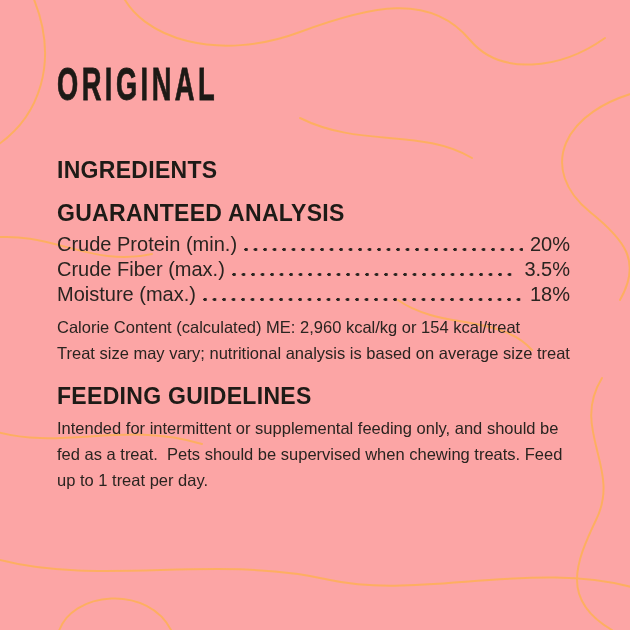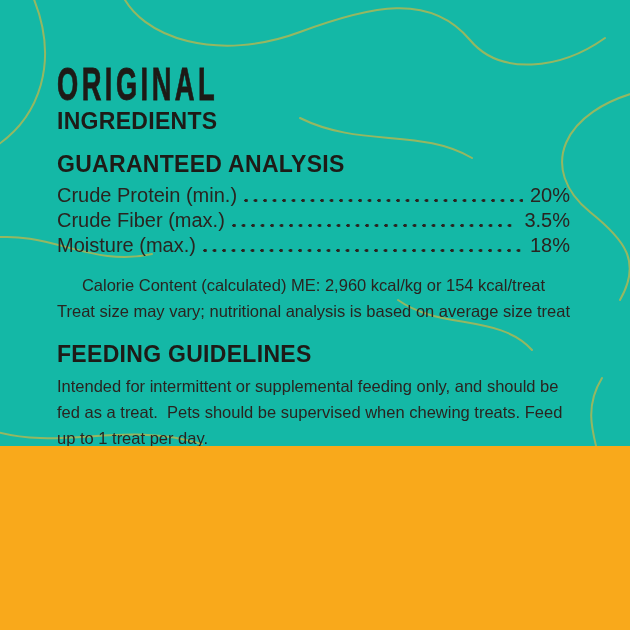--- a/index.html
+++ b/index.html
@@ -4,22 +4,22 @@
 <style>
   * { margin: 0; padding: 0; box-sizing: border-box; }
   html, body { width: 630px; height: 630px; }
   body {
     font-family: "Liberation Sans", sans-serif;
     background: #f9a91b;
   }
   .label-panel {
     position: relative;
     width: 630px;
-    height: 446px;
-    background: #14b8a6;
+    height: 630px;
+    background: #fca5a5;
     overflow: hidden;
   }
   .topo {
     position: absolute;
     inset: 0;
     z-index: 0;
   }
   .content {
     position: relative;
     z-index: 1;
@@ -33,21 +33,21 @@
     letter-spacing: 6px;
     color: #1d1a16;
     transform: scaleX(0.58);
     transform-origin: left center;
     white-space: nowrap;
     -webkit-text-stroke: 0.8px #1d1a16;
     line-height: 1;
     margin-top: 3px;
   }
   .section { margin-top: 0; }
-  .sec-ingredients { }
+  .sec-ingredients { margin-top: 49px; }
   .sec-analysis { margin-top: 15px; }
   .sec-feeding { margin-top: 16px; }
   h2 {
     font-size: 23px;
     font-weight: 700;
     letter-spacing: 0.3px;
     color: #1e1b17;
     line-height: 28px;
     margin-bottom: 5px;
   }
@@ -69,21 +69,21 @@
   .ga-dots {
     flex: 1;
     height: 5px;
     margin: 0 7px 5px 0;
     background-image: radial-gradient(circle at 2px 2.5px, #2a2420 1.55px, rgba(0,0,0,0) 1.9px);
     background-size: 9.5px 5px;
     background-repeat: repeat-x;
     background-position: left bottom;
   }
   .ga-value { white-space: nowrap; }
-  .calorie-block { margin-top: 14px; text-align: center; }
+  .calorie-block { margin-top: 7px; }
   .calorie-block .body-text { line-height: 26px; }
 </style>
 </head>
 <body>
 
 <div class="label-panel">
 
   <svg class="topo" viewBox="0 0 630 630" xmlns="http://www.w3.org/2000/svg" aria-hidden="true">
     <g fill="none" stroke="#ffb72a" stroke-width="2" opacity="0.55" stroke-linecap="round">
       <path d="M -10,150 C 40,120 62,60 30,-10"></path>

